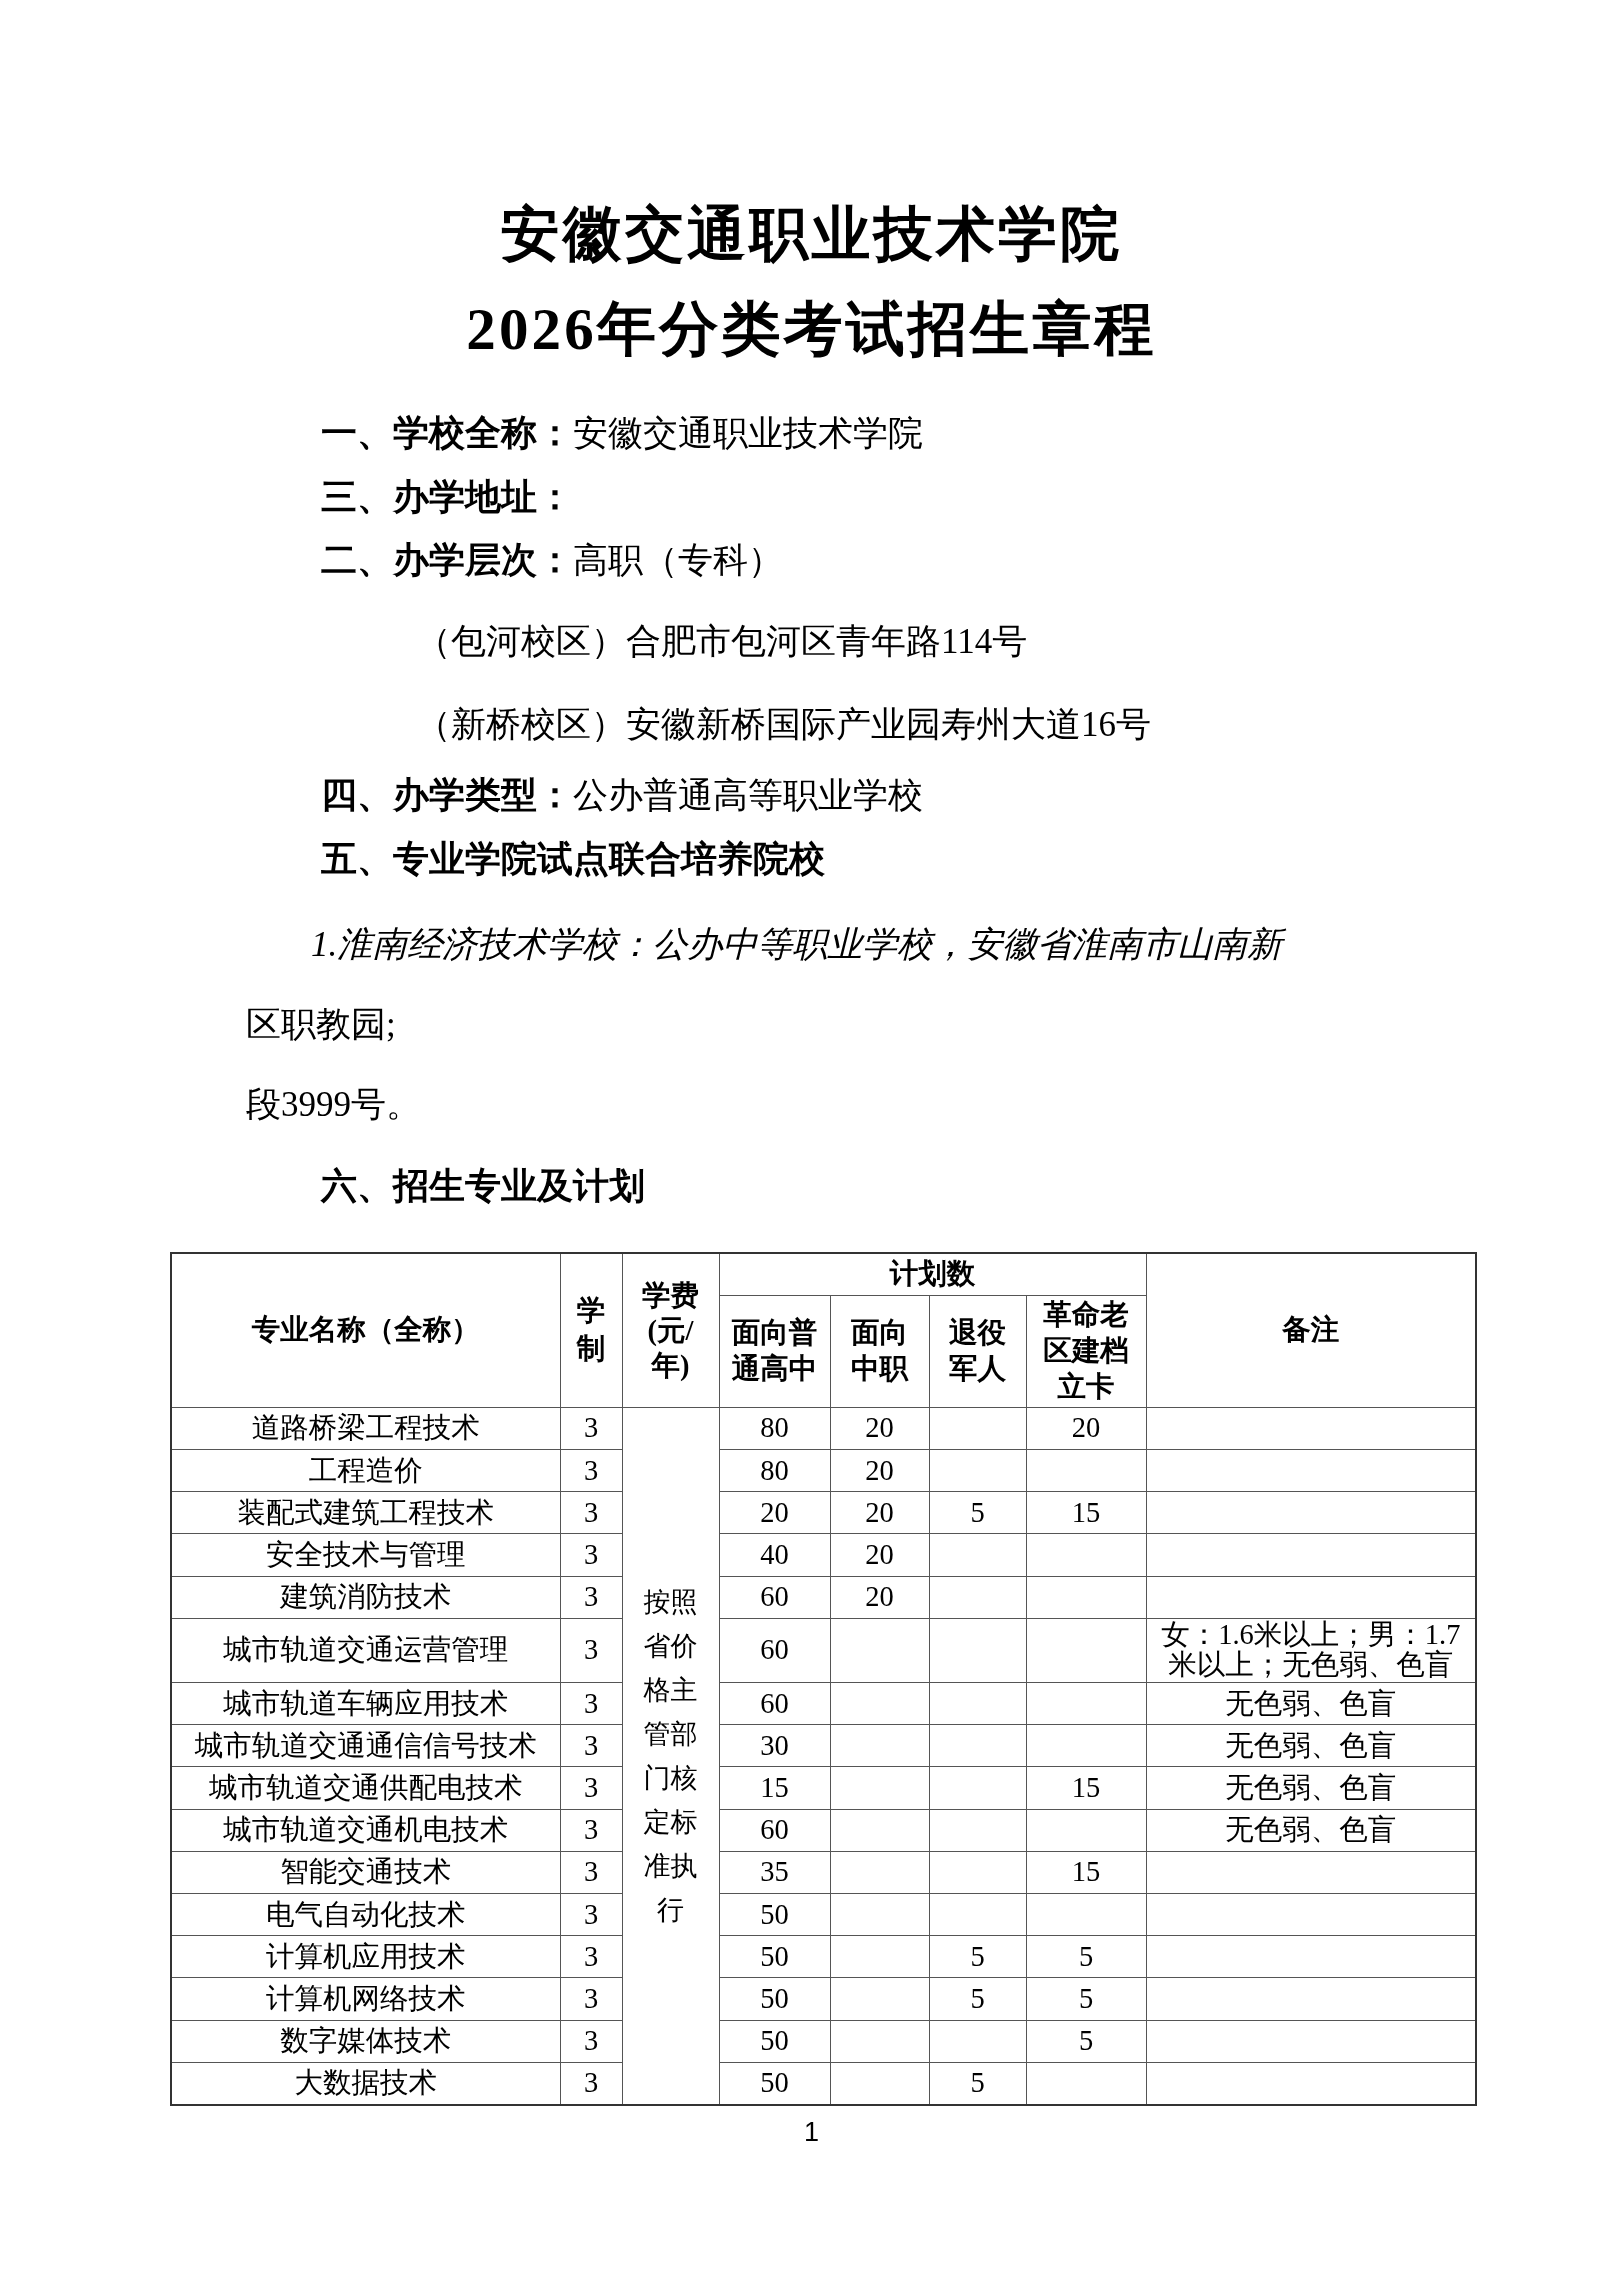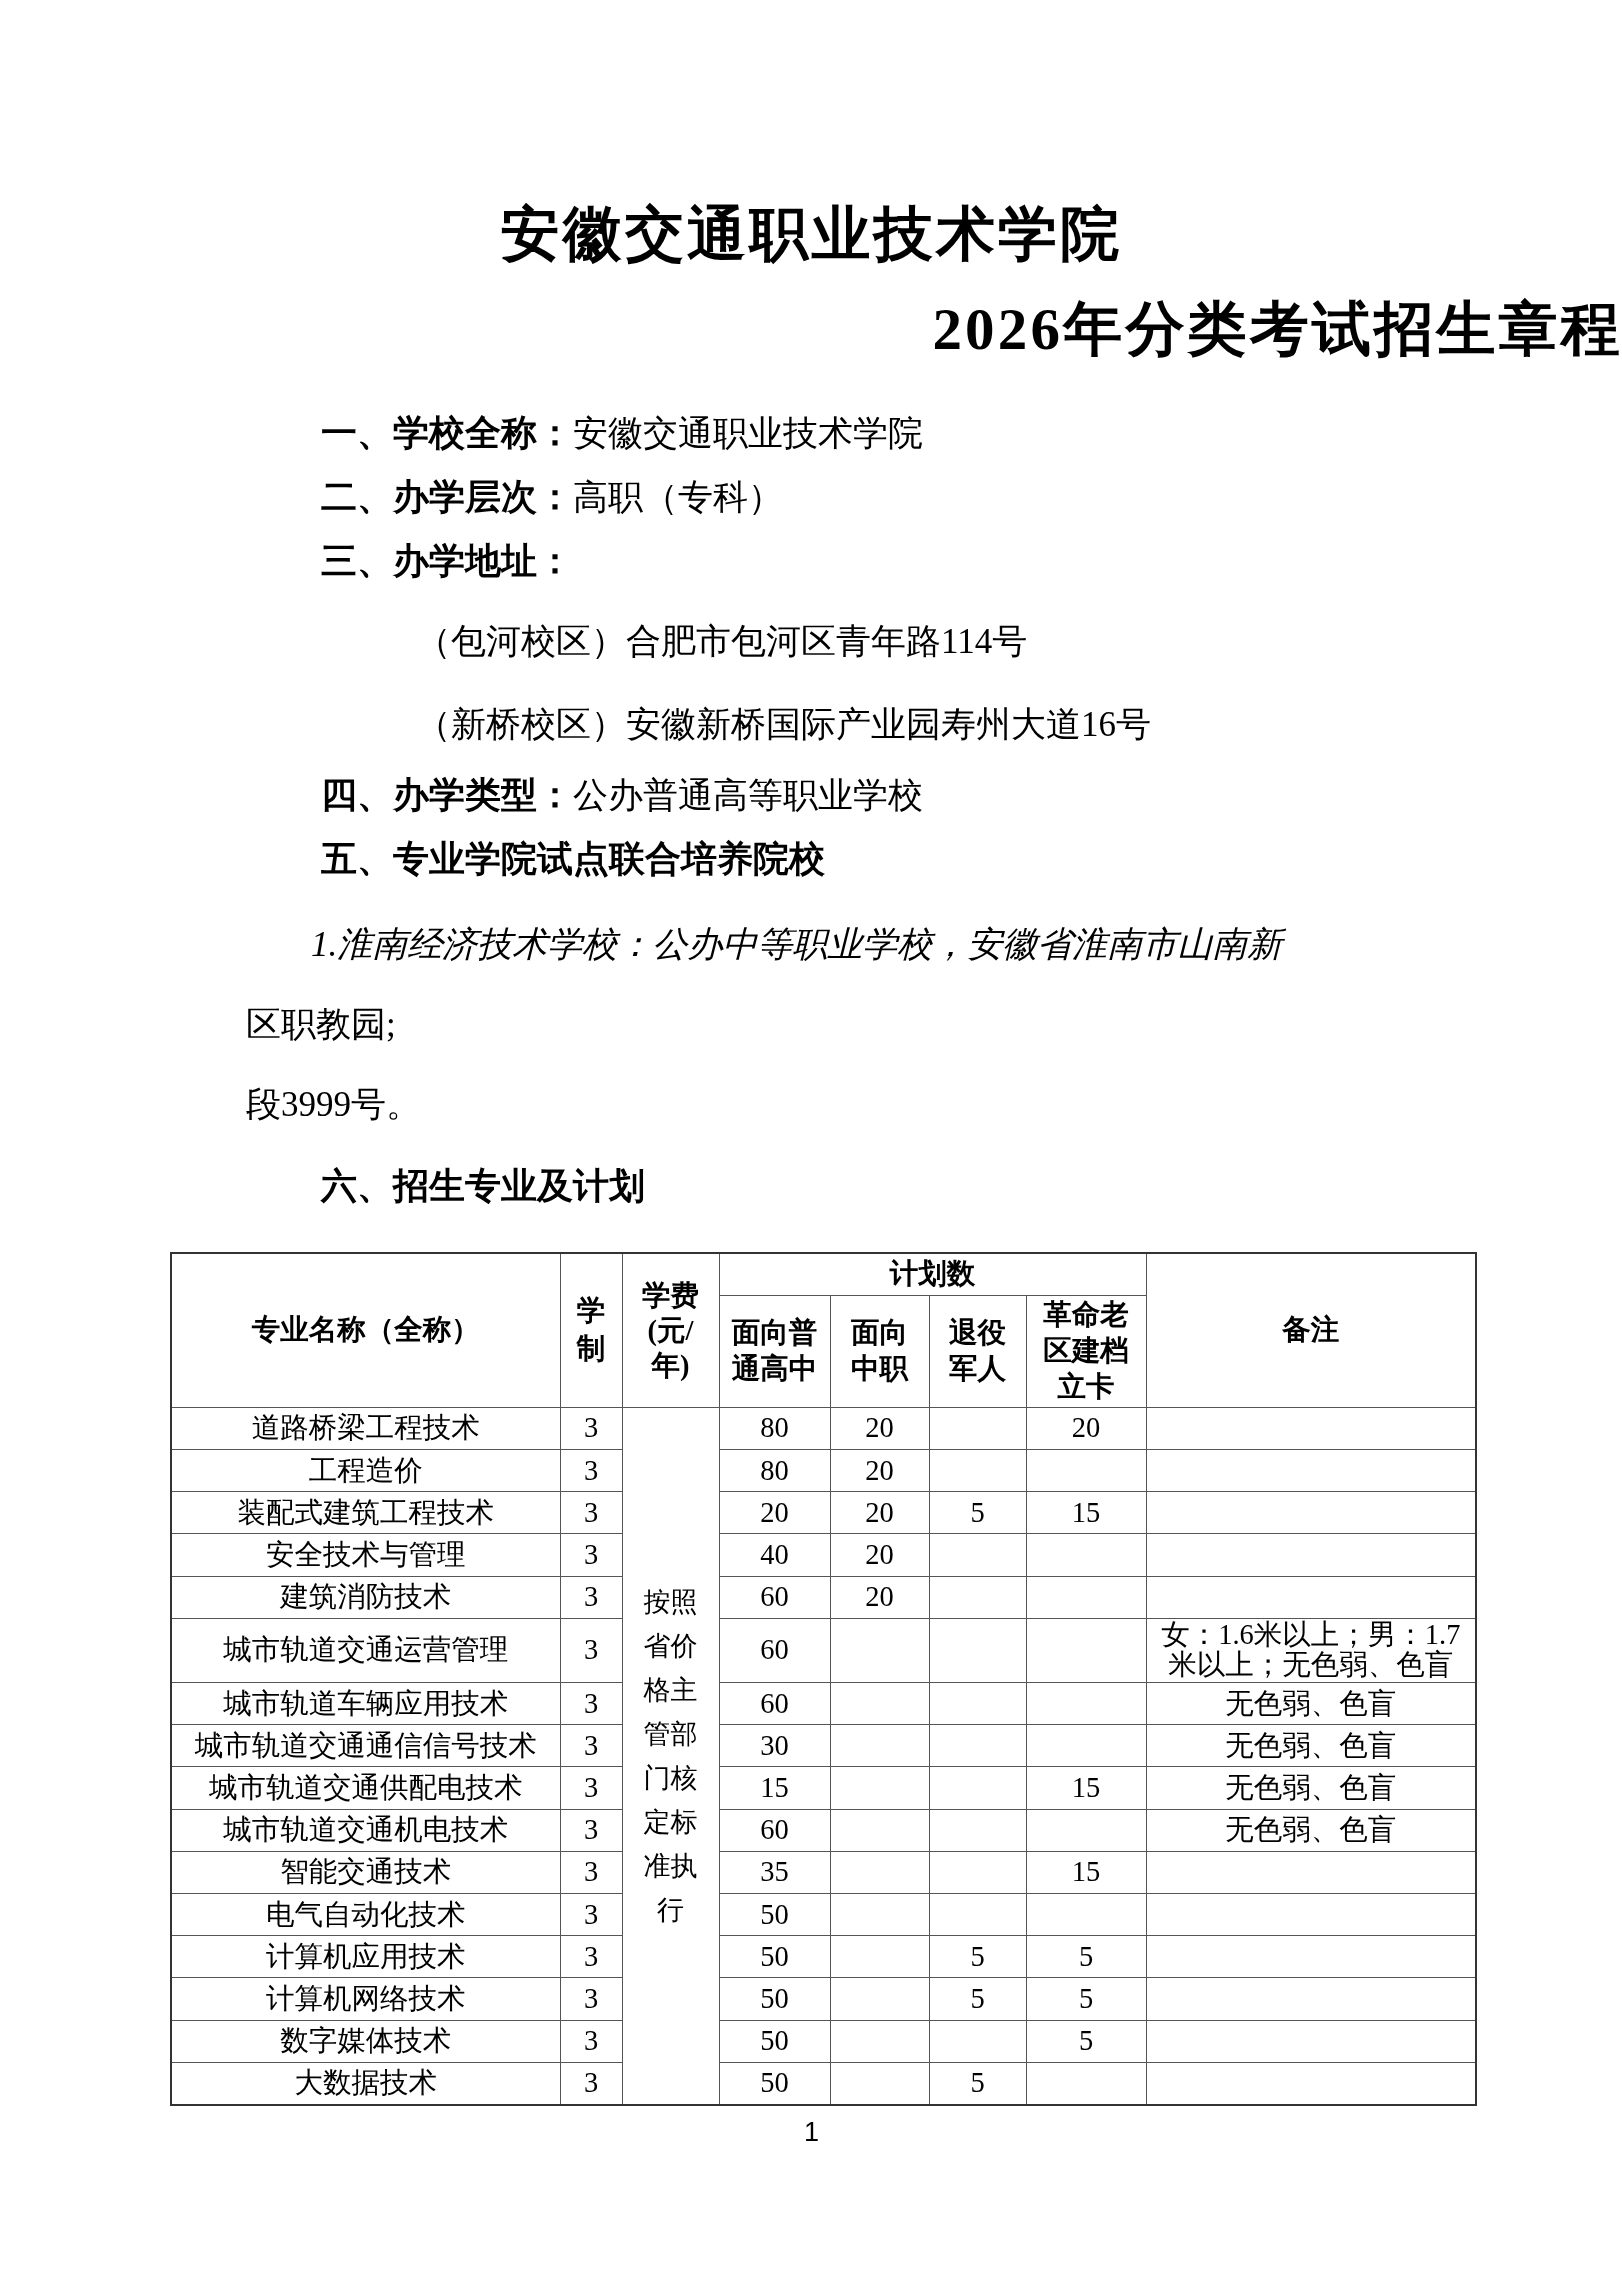--- a/index.html
+++ b/index.html
@@ -5,21 +5,21 @@
   * { margin:0; padding:0; box-sizing:border-box; }
   html,body { background:#ffffff; }
   body {
     width:1623px; height:2295px; overflow:hidden;
     background:#ffffff; color:#000;
     font-family:"Liberation Serif","DejaVu Serif",serif;
     position:relative;
   }
   .title { text-align:center; font-weight:700; font-size:59px; letter-spacing:3.2px; line-height:63px; }
   .title-1 { padding-top:203px; }
-  .title-2 { margin-top:32px;text-align:right; }
+  .title-2 { margin-top:32px; }
 
   .sections { margin-top:51px; }
   .hd {
     margin-left:321px; margin-bottom:22px;
     font-family:"Liberation Sans","DejaVu Sans",sans-serif;
     font-weight:700; font-size:36px; line-height:41px;
   }
   .hd .val { font-family:"Liberation Serif","DejaVu Serif",serif; font-weight:400; font-size:35px; }
 
   .addr { margin-left:416px; margin-bottom:42px; font-size:35px; line-height:41px; }
@@ -67,24 +67,24 @@
 <body>
 
 <div class="title title-1">安徽交通职业技术学院</div>
 <div class="title title-2">2026年分类考试招生章程</div>
 
 <div class="sections">
   <div class="hd">
     <span>一、学校全称：</span><span class="val">安徽交通职业技术学院</span>
   </div>
   <div class="hd">
+    <span>三、办学地址：</span>
+  </div>
+  <div class="hd">
     <span>二、办学层次：</span><span class="val">高职（专科）</span>
-  </div>
-  <div class="hd">
-    <span>三、办学地址：</span>
   </div>
   <div class="addr addr-1">（包河校区）合肥市包河区青年路114号</div>
   <div class="addr addr-2">（新桥校区）安徽新桥国际产业园寿州大道16号</div>
   <div class="hd">
     <span>四、办学类型：</span><span class="val">公办普通高等职业学校</span>
   </div>
   <div class="hd">
     <span>五、专业学院试点联合培养院校</span>
   </div>
   <div class="para indent para-1">1.淮南经济技术学校：公办中等职业学校，安徽省淮南市山南新</div>

